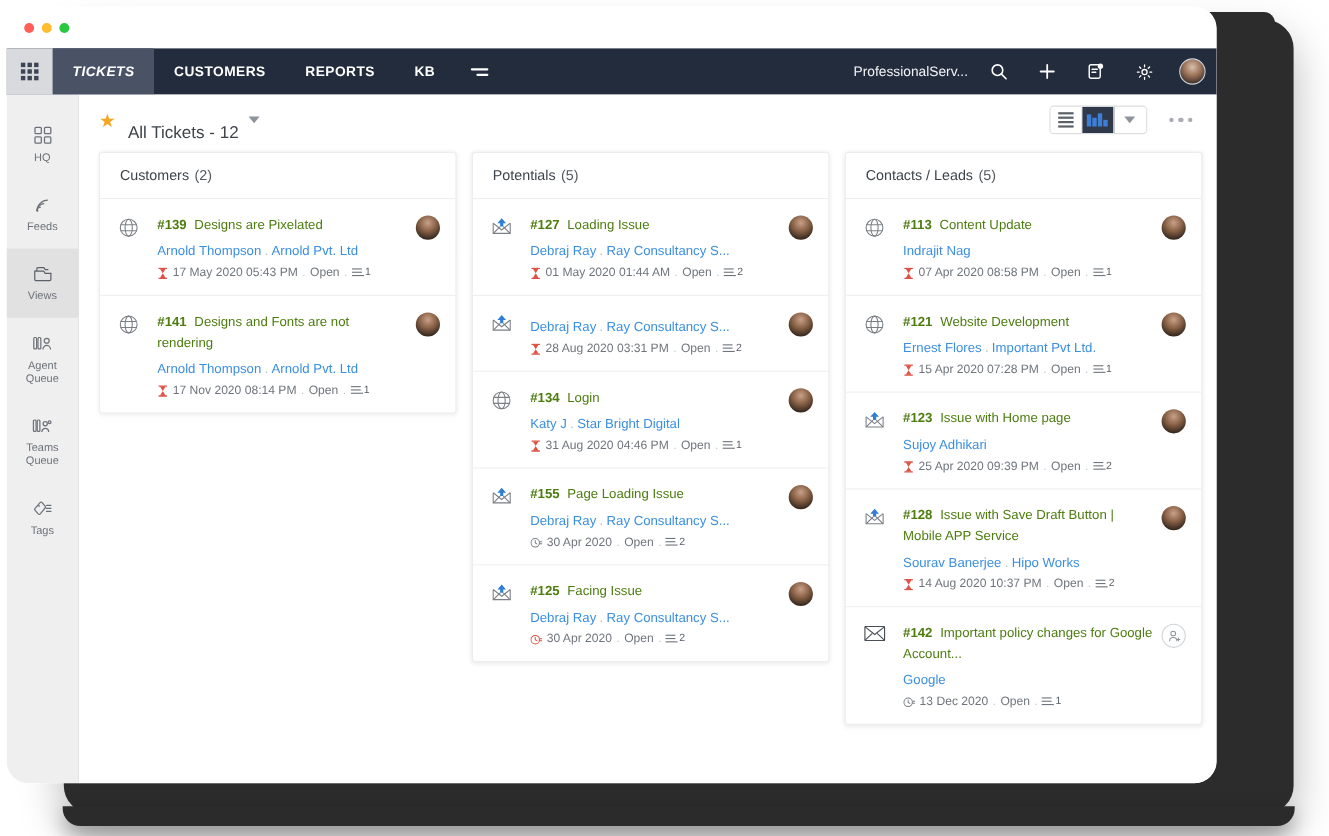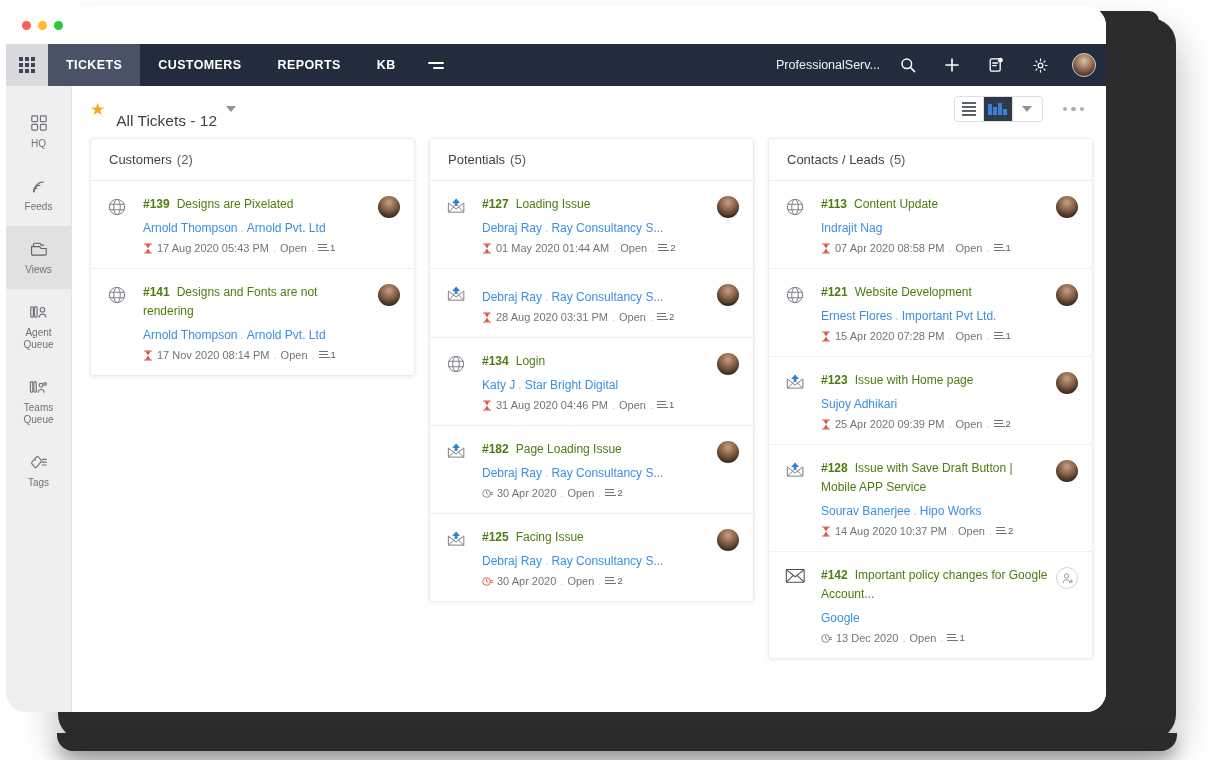--- a/index.html
+++ b/index.html
@@ -72,21 +72,21 @@
   }
   .grid-glyph { display: grid; grid-template-columns: repeat(3, 4px); gap: 2px; }
   .grid-glyph i { width: 4px; height: 4px; background: #3b4556; display: block; }
 
   .nav-item {
     display: flex; align-items: center;
     padding: 0 18px;
     font-size: 12.5px; font-weight: bold; letter-spacing: .4px;
     color: #ffffff; cursor: pointer; white-space: nowrap;
   }
-  .nav-item.active { background: #4a5366; }
+  .nav-item.active { background: #4a5366; font-style: italic; }
   .nav-lines { display: flex; align-items: center; padding: 0 14px; cursor: pointer; }
   .nav-lines span { display: block; background: #fff; height: 2px; border-radius: 1px; }
   .nav-lines .l1 { width: 16px; margin-bottom: 3px; }
   .nav-lines .l2 { width: 11px; margin-left: 5px; }
 
   .nav-spacer { flex: 1; }
   .org-name { display: flex; align-items: center; font-size: 12.5px; color: #f2f3f5; padding-right: 6px; white-space: nowrap; }
   .nav-icon { width: 44px; display: flex; align-items: center; justify-content: center; cursor: pointer; }
   .avatar-top {
     width: 24px; height: 24px; border-radius: 50%;
@@ -409,21 +409,21 @@
                   <span class="tid">#139</span><span>Designs are Pixelated</span>
                 </div>
                 <div class="card-sub">
                   <a>Arnold Thompson</a><span class="sep">.</span><a>Arnold Pvt. Ltd</a>
                 </div>
                 <div class="card-meta">
                   <svg width="10" height="11" viewBox="0 0 10 11">
                     <path d="M1.6 1h6.8M1.6 10h6.8" stroke="#e05245" stroke-width="1.2" stroke-linecap="round"></path>
                     <path d="M2.4 1.3 5 5.5l2.6-4.2zM2.4 9.7 5 5.5l2.6 4.2z" fill="#e05245"></path>
                   </svg>
-                  <span>17 Aug 2020 05:43 PM</span>
+                  <span>17 May 2020 05:43 PM</span>
                   <span class="sep">.</span>
                   <span>Open</span>
                   <span class="sep">.</span>
                   <span class="thread">
                     <span class="thread-lines">
                         <span></span>
                         <span></span>
                         <span></span>
                       </span>
                     <span class="thread-num">1</span>
@@ -604,21 +604,21 @@
               <div class="card-ico">
                 <svg width="22" height="18" viewBox="0 0 24 20" fill="none" stroke="#7b8086" stroke-width="1.1">
                   <path d="M2.4 6.6 11 13.4l8.6-6.8"></path>
                     <path d="M2.4 6.6v10.2h17.2V6.6"></path>
                   <path d="M2.6 16.8 9.4 10M19.4 16.8 12.6 10"></path>
                   <path d="M11 1.6 6.6 6.6h2.8v3.2h3.2V6.6h2.8z" fill="#2f7fd4" stroke="none"></path>
                 </svg>
               </div>
               <div class="card-main">
                 <div class="card-title">
-                  <span class="tid">#182</span><span>Page Loading Issue</span>
+                  <span class="tid">#155</span><span>Page Loading Issue</span>
                 </div>
                 <div class="card-sub">
                   <a>Debraj Ray</a><span class="sep">.</span><a>Ray Consultancy S...</a>
                 </div>
                 <div class="card-meta">
                   <svg width="11" height="11" viewBox="0 0 12 12" fill="none">
                     <circle cx="5" cy="6" r="4.2" stroke="#7b8086" stroke-width="1"></circle>
                     <path d="M5 3.6V6l1.6 1" stroke="#7b8086" stroke-width="1" stroke-linecap="round"></path>
                     <path d="M9.4 5h2.4M9.4 7h2.4" stroke="#7b8086" stroke-width="1" stroke-linecap="round"></path>
                   </svg>

